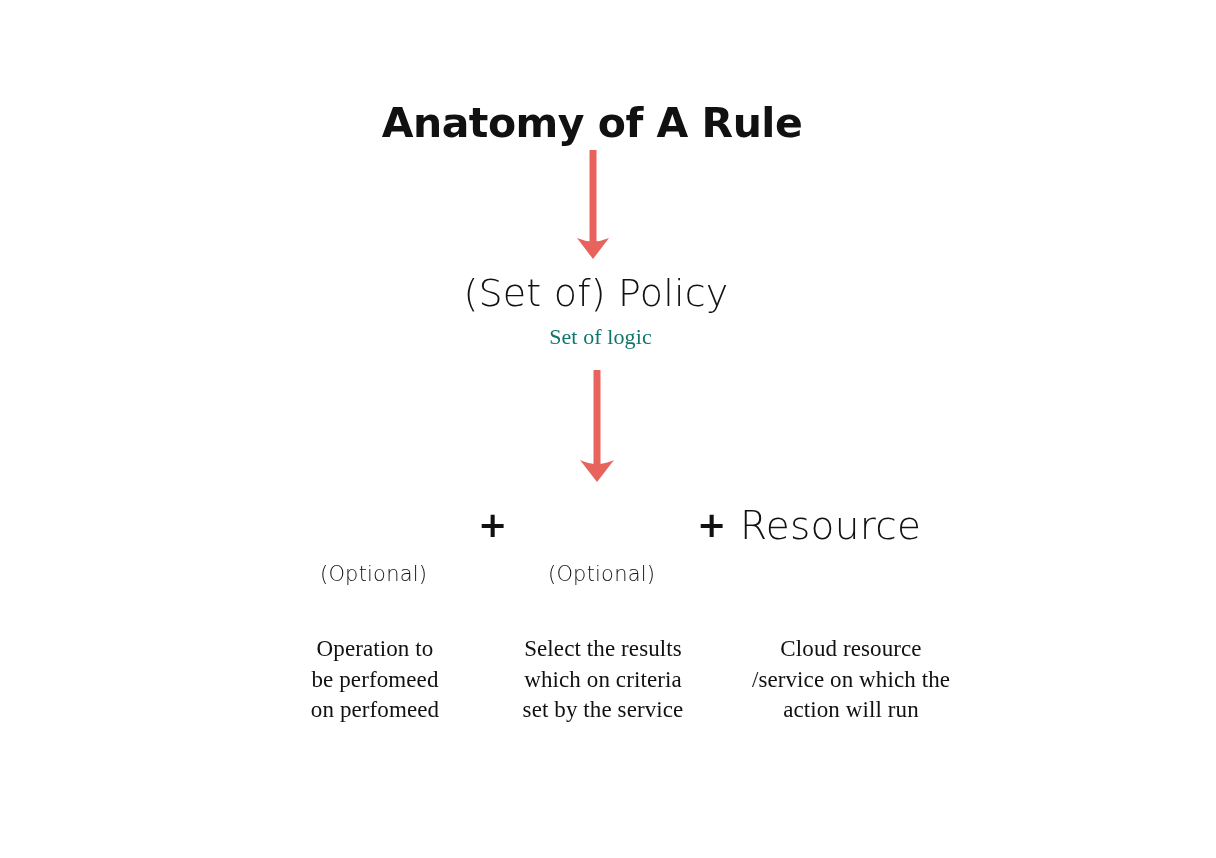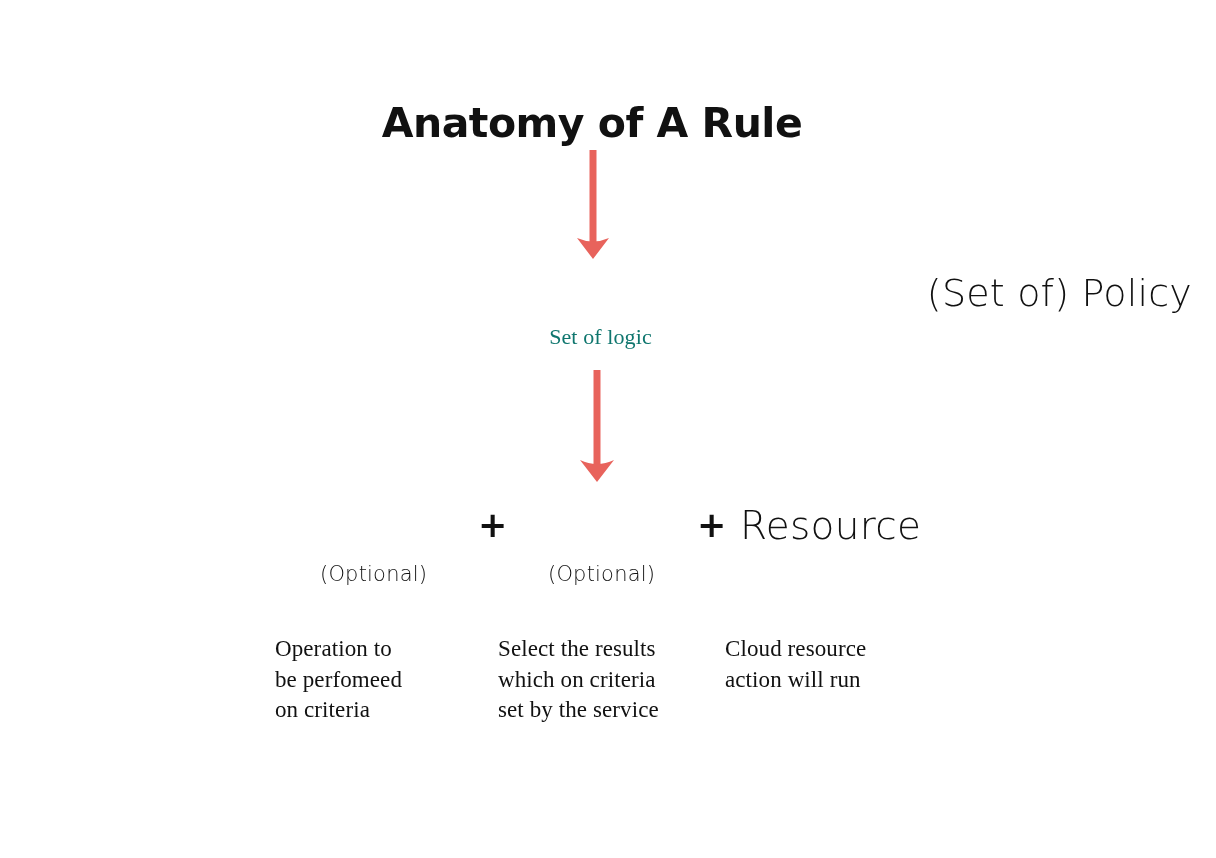--- a/index.html
+++ b/index.html
@@ -52,21 +52,21 @@
     left: 569px;
     top: 370px;
   }
 
   
   .policy-label {
     position: absolute;
     top: 272px;
     left: 0;
     width: 1192px;
-    text-align: right;
+    text-align: center;
     font-family: "DejaVu Sans", sans-serif;
     font-weight: 300;
     font-size: 38px;
     letter-spacing: 0.2px;
     color: #111111;
     line-height: 1.15;
   }
   .policy-sub {
     position: absolute;
     top: 324px;
@@ -130,20 +130,21 @@
 
   
   .desc {
     position: absolute;
     top: 634px;
     font-family: "Liberation Serif", "DejaVu Serif", serif;
     font-size: 23px;
     font-weight: 400;
     line-height: 30.5px;
     color: #111111;
+    text-align: center;
     letter-spacing: 0.1px;
   }
   #desc-action   { left: 275px; width: 200px; }
   #desc-filter   { left: 498px; width: 210px; }
   #desc-resource { left: 725px; width: 252px; }
 
   .desc-line { display: block; white-space: nowrap; }
 </style>
 </head>
 <body>
@@ -178,27 +179,28 @@
 
     <div class="part-term" id="term-resource">Resource</div>
   </div>
 
   <div class="optional-tag" id="optional-action">(Optional)</div>
   <div class="optional-tag" id="optional-filter">(Optional)</div>
 
   <div class="desc" id="desc-action">
     <span class="desc-line">Operation to</span>
     <span class="desc-line">be perfomeed</span>
-    <span class="desc-line">on criteria</span>
+    <span class="desc-line">on perfomeed</span>
   </div>
 
   <div class="desc" id="desc-filter">
     <span class="desc-line">Select the results</span>
     <span class="desc-line">which on criteria</span>
     <span class="desc-line">set by the service</span>
   </div>
 
   <div class="desc" id="desc-resource">
     <span class="desc-line">Cloud resource</span>
+    <span class="desc-line">/service on which the</span>
     <span class="desc-line">action will run</span>
   </div>
 
 </div>
 
 </body></html>

